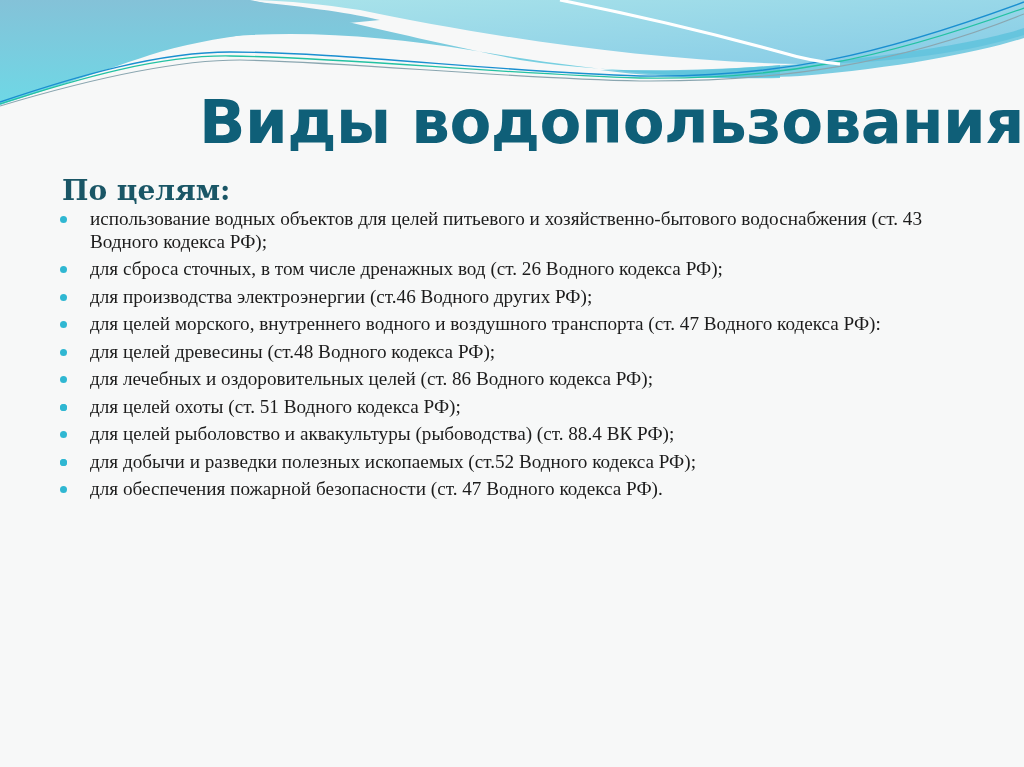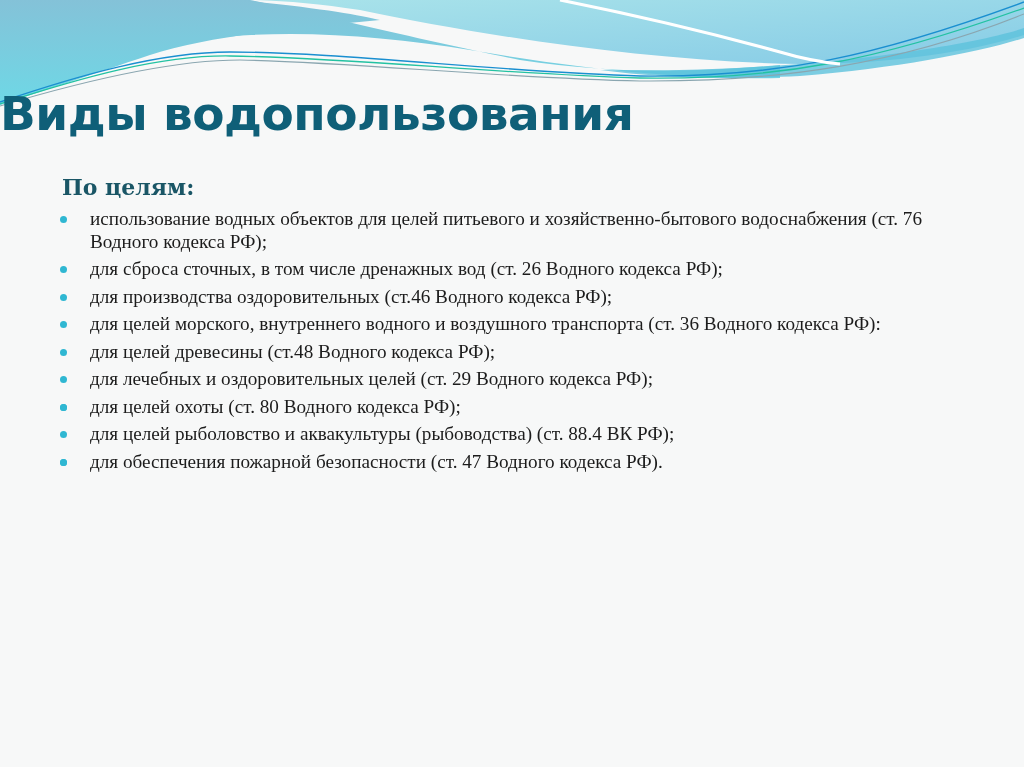--- a/index.html
+++ b/index.html
@@ -6,30 +6,30 @@
   body {
     width: 1024px; height: 767px; overflow: hidden;
     background: #f7f8f8;
     position: relative;
     font-family: "DejaVu Serif", "Liberation Serif", serif;
   }
   .slide { position: absolute; inset: 0; }
   .waves { position: absolute; left: 0; top: 0; width: 1024px; height: 120px; }
   .title {
     position: absolute; left: 0; right: 0; top: 86px;
-    text-align: left;
+    text-align: right;
     font-family: "DejaVu Sans", "Liberation Sans", sans-serif;
-    font-weight: bold; font-size: 47px;
+    font-weight: bold; font-size: 61px;
     color: #0f5f78;
     letter-spacing: -0.5px;
   }
   .subheading {
     position: absolute; left: 62px; top: 174px;
     font-family: "DejaVu Serif", "Liberation Serif", serif;
-    font-weight: bold; font-size: 22px; color: #1a5666;
+    font-weight: bold; font-size: 28px; color: #1a5666;
   }
   .list {
     position: absolute; left: 58px; top: 208px; width: 920px;
     margin: 0; padding: 0; list-style: none;
   }
   .item {
     position: relative;
     padding-left: 32px;
     font-family: "Liberation Serif", "DejaVu Serif", serif;
     font-size: 19.2px;
@@ -68,25 +68,26 @@
     <path d="M0,102 C80,75 160,52 230,52 C340,52 500,72 640,76 C780,78 880,55 1024,2" fill="none" stroke="#1a8fd0" stroke-width="1.4"></path>
     <path d="M0,104 C80,78 160,55 230,56 C340,57 500,74 640,78 C780,80 880,60 1024,8" fill="none" stroke="#23c2a2" stroke-width="1.3"></path>
     <path d="M0,106 C80,82 170,60 240,60 C350,62 500,78 640,81 C780,82 900,64 1024,14" fill="none" stroke="#8aa6b0" stroke-width="1.1"></path>
     <path d="M560,0 C620,12 700,30 780,52 C800,58 820,62 840,64" fill="none" stroke="#ffffff" stroke-width="3"></path>
   </svg>
 
   <div class="title">Виды водопользования</div>
   <div class="subheading">По целям:</div>
 
   <ul class="list">
-    <li class="item"><span class="bullet"></span><span>использование водных объектов для целей питьевого и хозяйственно-бытового водоснабжения (ст. 76 Водного кодекса РФ);</span></li>
+    <li class="item"><span class="bullet"></span><span>использование водных объектов для целей питьевого и хозяйственно-бытового водоснабжения (ст. 43 Водного кодекса РФ);</span></li>
     <li class="item"><span class="bullet"></span><span>для сброса сточных, в том числе дренажных вод (ст. 26 Водного кодекса РФ);</span></li>
-    <li class="item"><span class="bullet"></span><span>для производства оздоровительных (ст.46 Водного кодекса РФ);</span></li>
-    <li class="item"><span class="bullet"></span><span>для целей морского, внутреннего водного и воздушного транспорта (ст. 36 Водного кодекса РФ):</span></li>
+    <li class="item"><span class="bullet"></span><span>для производства электроэнергии (ст.46 Водного других РФ);</span></li>
+    <li class="item"><span class="bullet"></span><span>для целей морского, внутреннего водного и воздушного транспорта (ст. 47 Водного кодекса РФ):</span></li>
     <li class="item"><span class="bullet"></span><span>для целей древесины (ст.48 Водного кодекса РФ);</span></li>
-    <li class="item"><span class="bullet"></span><span>для лечебных и оздоровительных целей (ст. 29 Водного кодекса РФ);</span></li>
+    <li class="item"><span class="bullet"></span><span>для лечебных и оздоровительных целей (ст. 86 Водного кодекса РФ);</span></li>
     <li class="item"><span class="bullet"></span></li>
-    <li class="item"><span class="bullet"></span><span>для целей охоты (ст. 80 Водного кодекса РФ);</span></li>
+    <li class="item"><span class="bullet"></span><span>для целей охоты (ст. 51 Водного кодекса РФ);</span></li>
     <li class="item"><span class="bullet"></span><span>для целей рыболовство и аквакультуры (рыбоводства) (ст. 88.4 ВК РФ);</span></li>
     <li class="item"><span class="bullet"></span></li>
+    <li class="item"><span class="bullet"></span><span>для добычи и разведки полезных ископаемых (ст.52 Водного кодекса РФ);</span></li>
     <li class="item"><span class="bullet"></span><span>для обеспечения пожарной безопасности (ст. 47 Водного кодекса РФ).</span></li>
   </ul>
 </div>
 
 </body></html>

